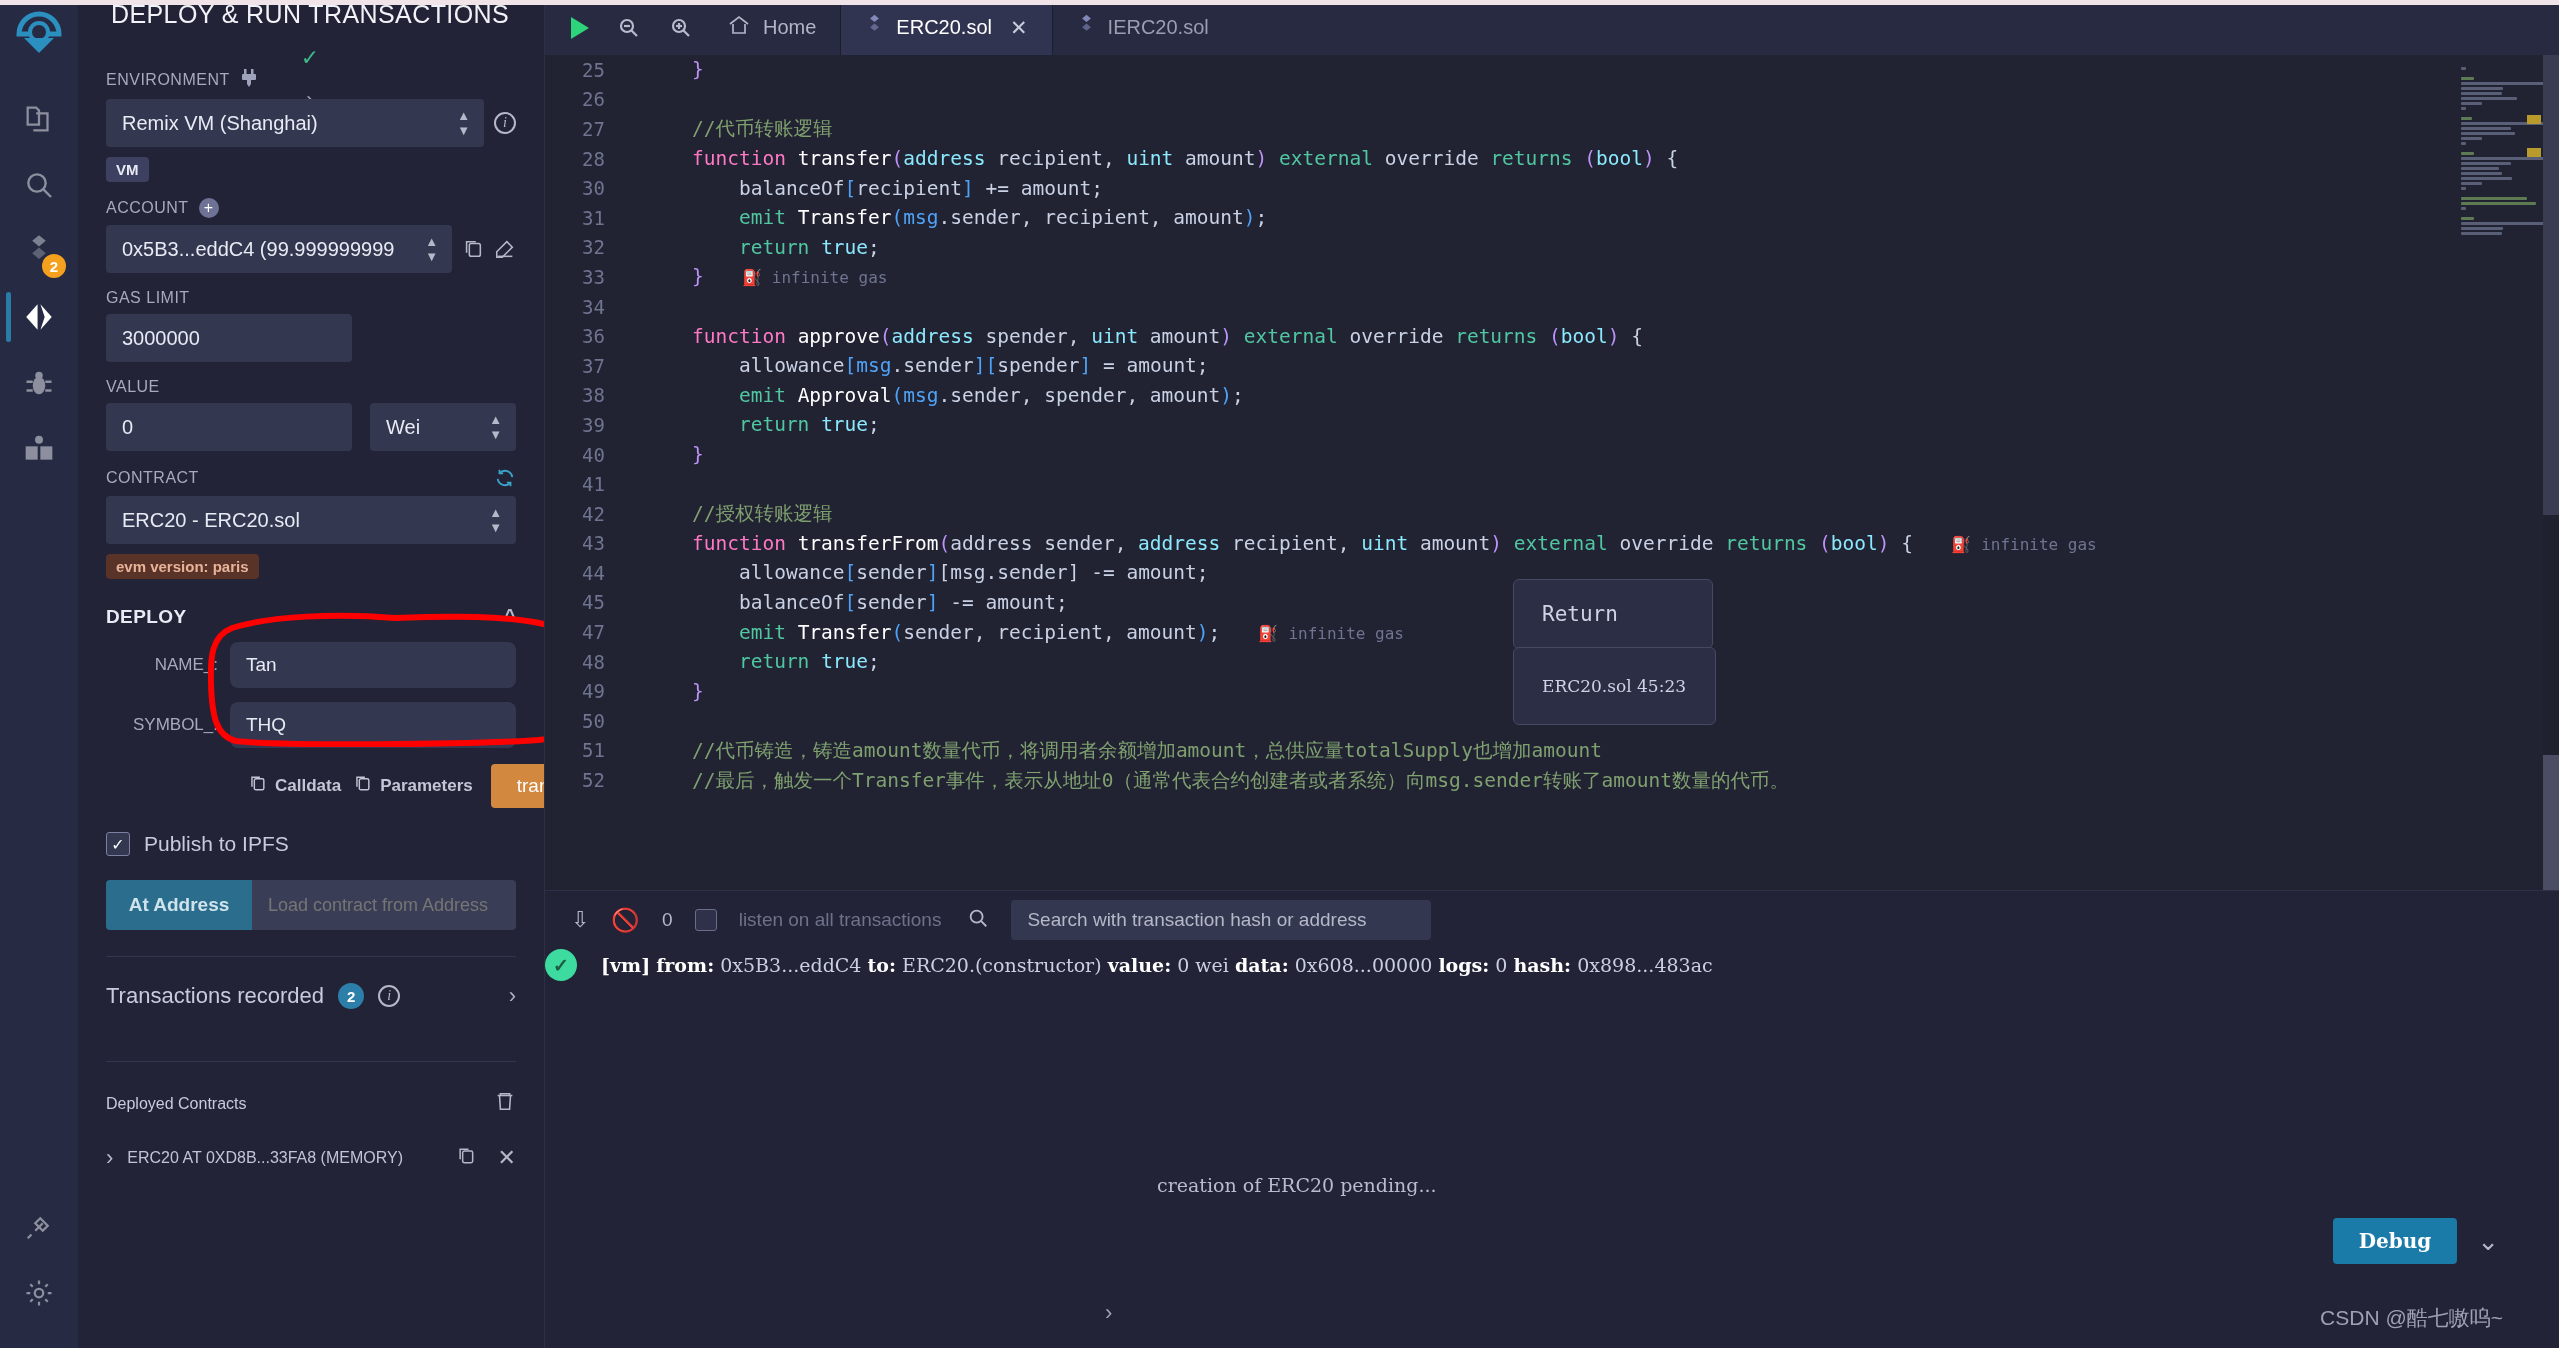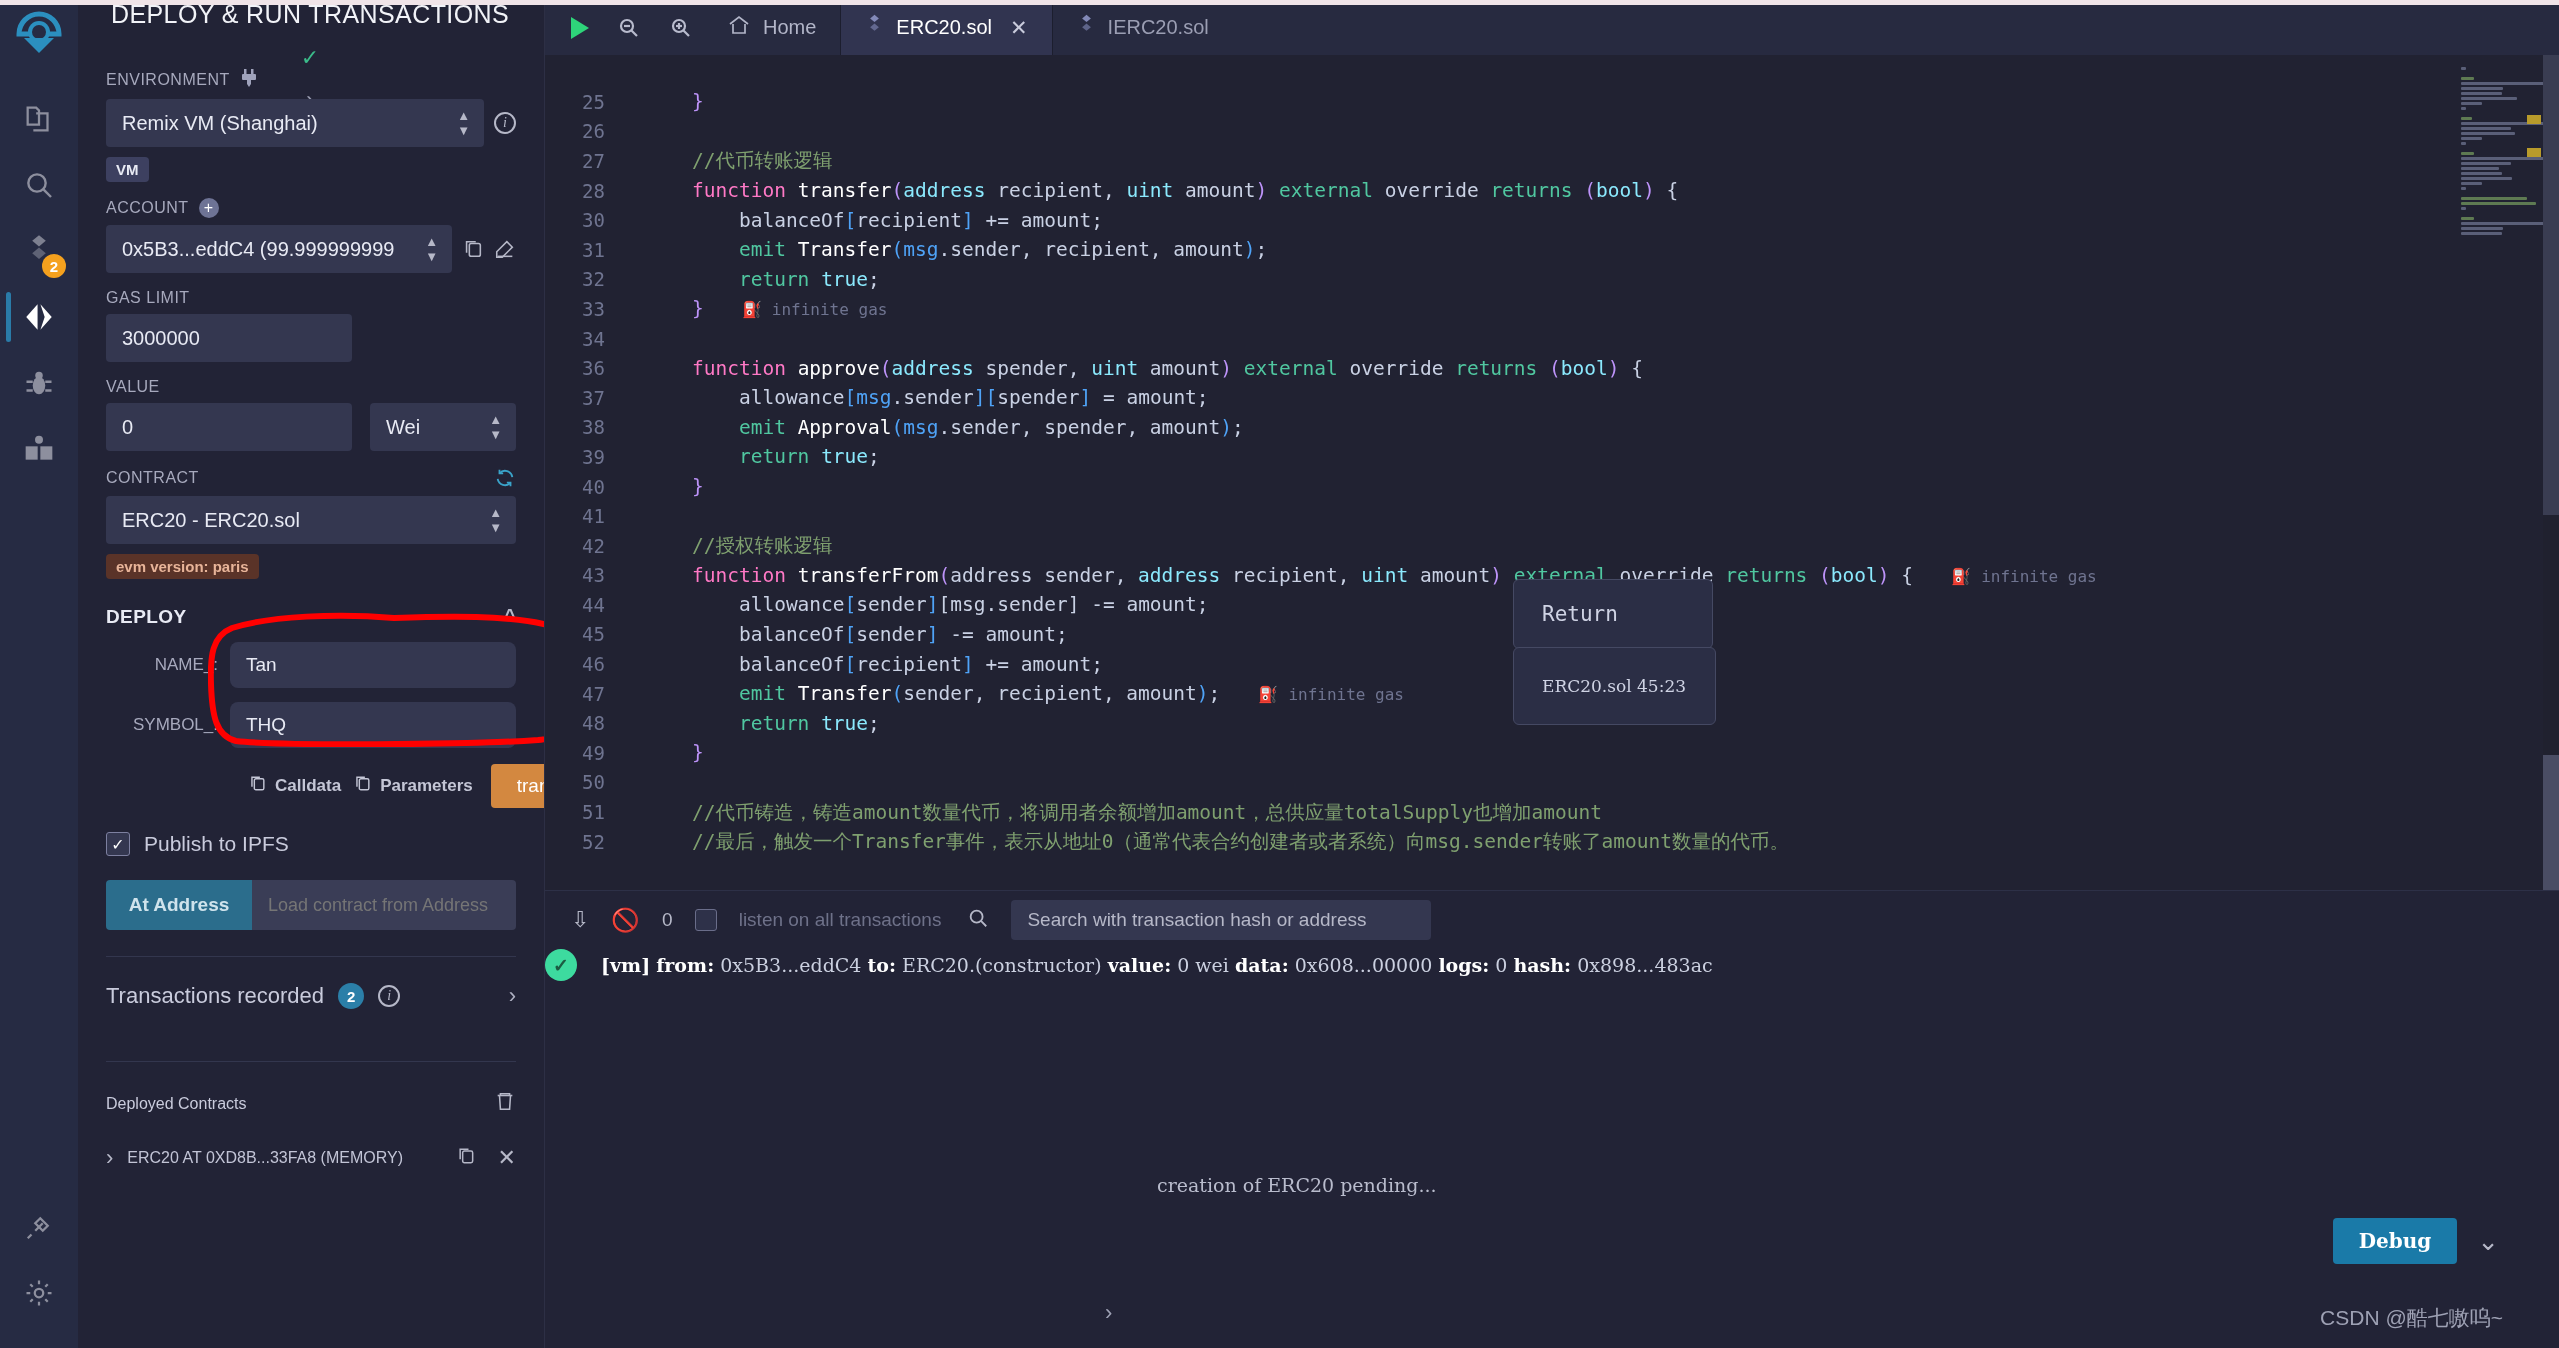--- a/index.html
+++ b/index.html
@@ -166,21 +166,21 @@
   .tab {
     display: flex; align-items: center; gap: 12px; padding: 0 24px;
     color: #9b9eb3; font-size: 20px; border-left: 1px solid #1c1e2e; cursor: pointer;
   }
   .tab.home { color: #b2b5c8; border-left: none; padding-left: 4px; }
   .tab.active { background: #313450; color: #fff; }
   .tab-x { color: #c9cbdc; font-size: 21px; margin-left: 6px; }
   .sol-ico { color: #8d93c4; font-size: 19px; }
 
   .edit-area { flex: 1; display: flex; position: relative; overflow: hidden; background: #212232; }
-  .code-scroll { flex: 1; position: relative; overflow: hidden; margin-top: 32px; }
+  .code-scroll { flex: 1; position: relative; overflow: hidden; }
   .code-table { display: table; border-collapse: collapse; width: 100%; }
   .crow { display: table-row; height: 29.6px; }
   .lnum {
     display: table-cell; width: 82px; text-align: right; padding-right: 22px;
     color: #6f7490; font-size: 19px; font-family: "DejaVu Sans Mono", monospace;
     vertical-align: middle; background: #212232;
   }
   .ctext {
     display: table-cell; padding-left: 18px; font-size: 19.5px;
     font-family: "DejaVu Sans Mono", monospace; white-space: pre;
@@ -625,24 +625,20 @@
               <div class="lnum">43</div>
               <div class="ctext"><span class="id">    </span><span class="k">function</span><span class="fn"> transferFrom</span><span class="pu">(</span><span class="id">address sender, </span><span class="kw">address</span><span class="id"> recipient, </span><span class="kw">uint</span><span class="id"> amount</span><span class="pu">)</span><span class="st"> external</span><span class="id"> override</span><span class="st"> returns</span><span class="id"> </span><span class="pu">(</span><span class="kw">bool</span><span class="pu">)</span><span class="id"> {</span><span class="gas">    ⛽ infinite gas</span></div>
             </div>
             <div class="crow">
               <div class="lnum">44</div>
               <div class="ctext"><span class="id">        allowance</span><span class="bl">[</span><span class="id">sender</span><span class="bl">]</span><span class="id">[msg.sender] -= amount;</span></div>
             </div>
             <div class="crow">
               <div class="lnum">45</div>
               <div class="ctext"><span class="id">        balanceOf</span><span class="bl">[</span><span class="id">sender</span><span class="bl">]</span><span class="id"> -= amount;</span></div>
-            </div>
-            <div class="crow">
-              <div class="lnum">46</div>
-              <div class="ctext"><span class="id">        balanceOf</span><span class="bl">[</span><span class="id">recipient</span><span class="bl">]</span><span class="id"> += amount;</span></div>
             </div>
             <div class="crow">
               <div class="lnum">47</div>
               <div class="ctext"><span class="id">        </span><span class="st">emit</span><span class="fn"> Transfer</span><span class="bl">(</span><span class="id">sender, recipient, amount</span><span class="bl">)</span><span class="id">;</span><span class="gas">    ⛽ infinite gas</span></div>
             </div>
             <div class="crow">
               <div class="lnum">48</div>
               <div class="ctext"><span class="id">        </span><span class="st">return</span><span class="id"> </span><span class="kw">true</span><span class="id">;</span></div>
             </div>
             <div class="crow">

